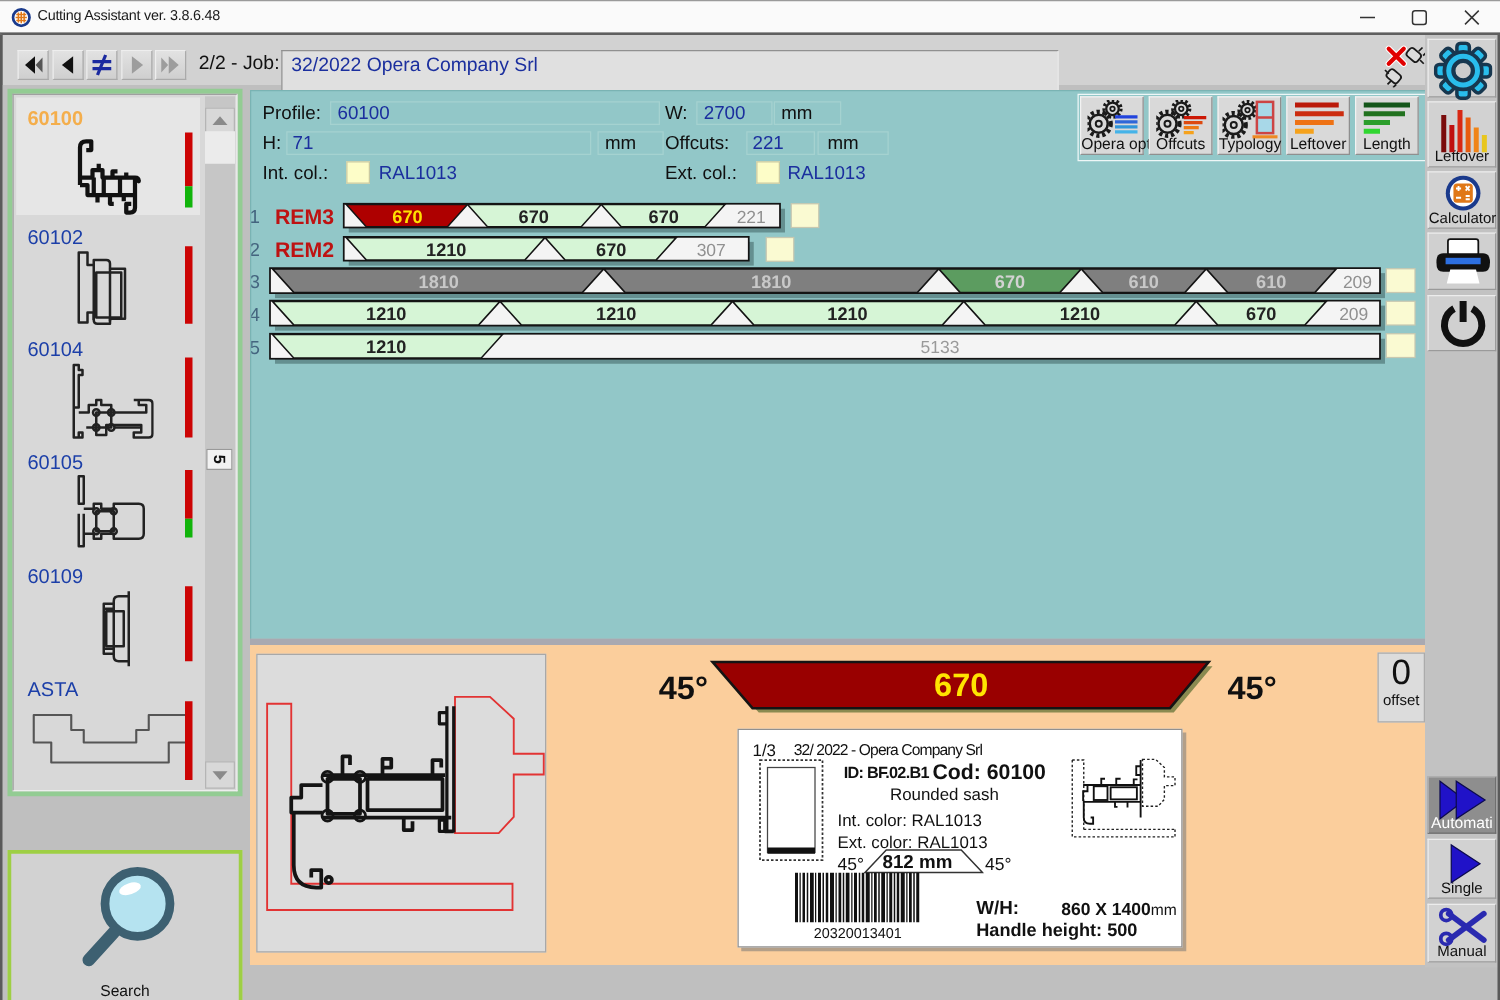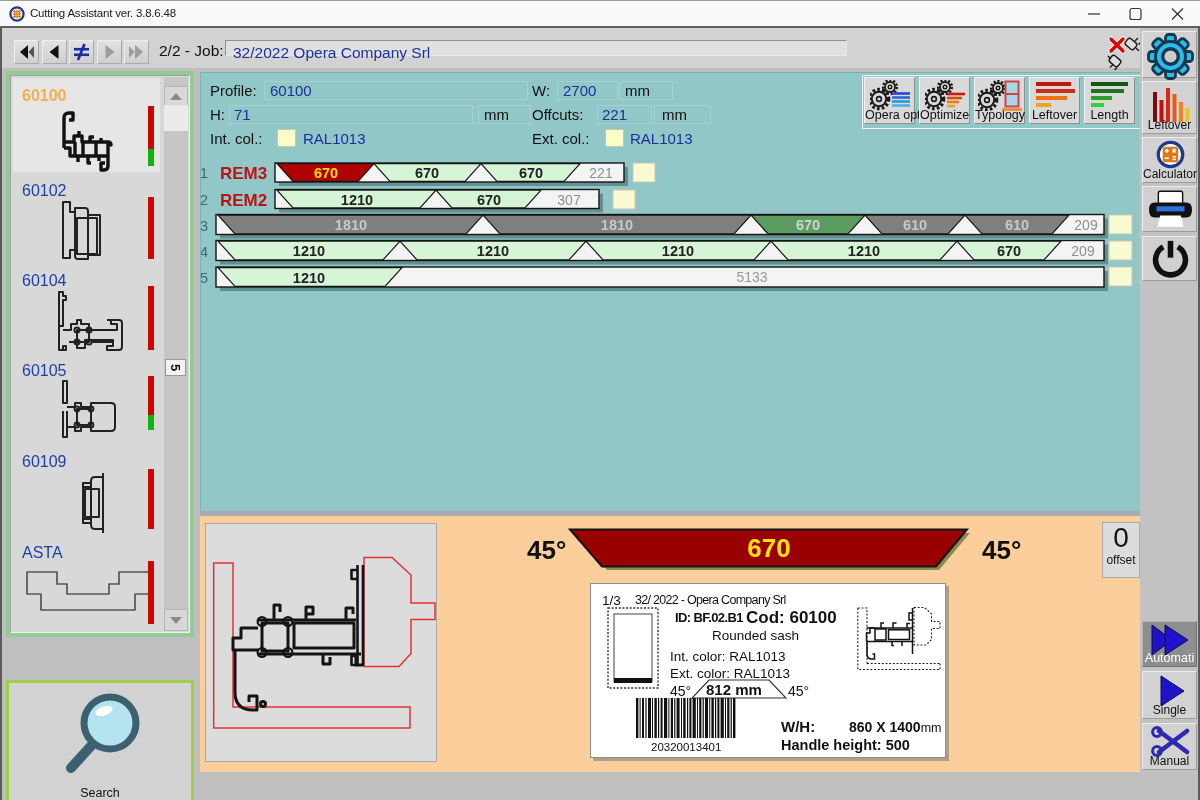--- a/index.html
+++ b/index.html
@@ -6,21 +6,21 @@
   body{width:1200px;height:800px;overflow:hidden;font-family:"Liberation Sans",sans-serif;background:#bfbfbf;}
   .abs{position:absolute;}
   #win{position:relative;width:1200px;height:800px;background:#bfbfbf;}
   
   #titlebar{left:0;top:0;width:1200px;height:26px;background:#fafafa;border-top:1px solid #9a9a9a;box-sizing:border-box;}
   #title-text{left:30px;top:6px;font-size:11.5px;letter-spacing:-0.2px;color:#1a1a1a;}
   
   #toolbar{left:0;top:26px;width:1200px;height:42px;background:#d2d2d2;border-top:2px solid #5f5f5f;box-sizing:border-box;border-left:2px solid #6a6a6a;padding-left:32px;}
   .navbtn{top:12px;width:25px;height:24px;background:linear-gradient(#e2e2e2,#cfcfcf);border:1px solid #aaa;border-top-color:#eee;border-left-color:#eee;box-sizing:border-box;}
   #jobtxt{left:157px;top:14px;font-size:15.5px;color:#111;}
-  #jobfield{left:223px;top:12px;width:622px;height:16px;background:#e0e0e0;border:1px solid #909090;border-bottom-color:#e8e8e8;border-right-color:#e8e8e8;box-sizing:border-box;font-size:15.5px;color:#1b2f9e;padding:3px 0 0 7px;}
+  #jobfield{left:223px;top:12px;width:622px;height:40px;background:#e0e0e0;border:1px solid #909090;border-bottom-color:#e8e8e8;border-right-color:#e8e8e8;box-sizing:border-box;font-size:15.5px;color:#1b2f9e;padding:3px 0 0 7px;}
   #oppanel{left:853px;top:6px;width:247px;height:33px;background:#d6d173;}
   #oplabel{left:10px;top:7px;font-size:15px;color:#111;}
   #opfield{left:39px;top:5px;width:200px;height:23px;background:#d2d2d2;border:1px solid #bdbdbd;box-sizing:border-box;font-size:15px;color:#1b2f9e;padding:2px 0 0 6px;}
   
   #leftpanel{left:6px;top:71px;width:188px;height:566px;background:#93cc93;}
   #listinner{left:4px;top:4px;width:180px;height:558px;background:#d8d8d8;border:1px solid #a0a0a0;border-bottom-color:#eee;border-right-color:#eee;box-sizing:border-box;}
   .pitem-label{font-size:16px;color:#1c3fa8;}
   #item1{left:2px;top:2px;width:147px;height:94px;background:#e6e6e6;}
   .redbar{width:6px;background:#cc0404;}
   
@@ -257,21 +257,21 @@
           </g>
         <g stroke-width="2.6">
             <line x1="22" y1="13.5" x2="40" y2="13.5" stroke="#2244dd"></line>
             <line x1="22" y1="17.5" x2="40" y2="17.5" stroke="#2e66d8"></line>
             <line x1="22" y1="21.5" x2="40" y2="21.5" stroke="#2f95da"></line>
             <line x1="22" y1="25.5" x2="40" y2="25.5" stroke="#45b3e8"></line>
           </g>
       </svg>
     </div>
     <div class="abs tbtn" style="left:718px;">
-        <span>Optimize</span>
+        <span>Offcuts</span>
       <svg class="abs" style="left:5px;top:2px" width="41" height="31" viewBox="0 0 41 31">
         <g fill="none" stroke="#1a1a1a">
             <circle cx="9" cy="19" r="7.2" stroke-width="2"></circle>
             <circle cx="9" cy="19" r="9.6" stroke-width="3.4" stroke-dasharray="2.6 2.2"></circle>
             <circle cx="9" cy="19" r="2.4" stroke-width="1.6"></circle>
         <circle cx="20" cy="7" r="5" stroke-width="1.8"></circle>
             <circle cx="20" cy="7" r="6.8" stroke-width="2.6" stroke-dasharray="2.1 1.8"></circle>
             <circle cx="20" cy="7" r="1.8" stroke-width="1.4"></circle>
           </g>
         <g stroke-width="2.6">

